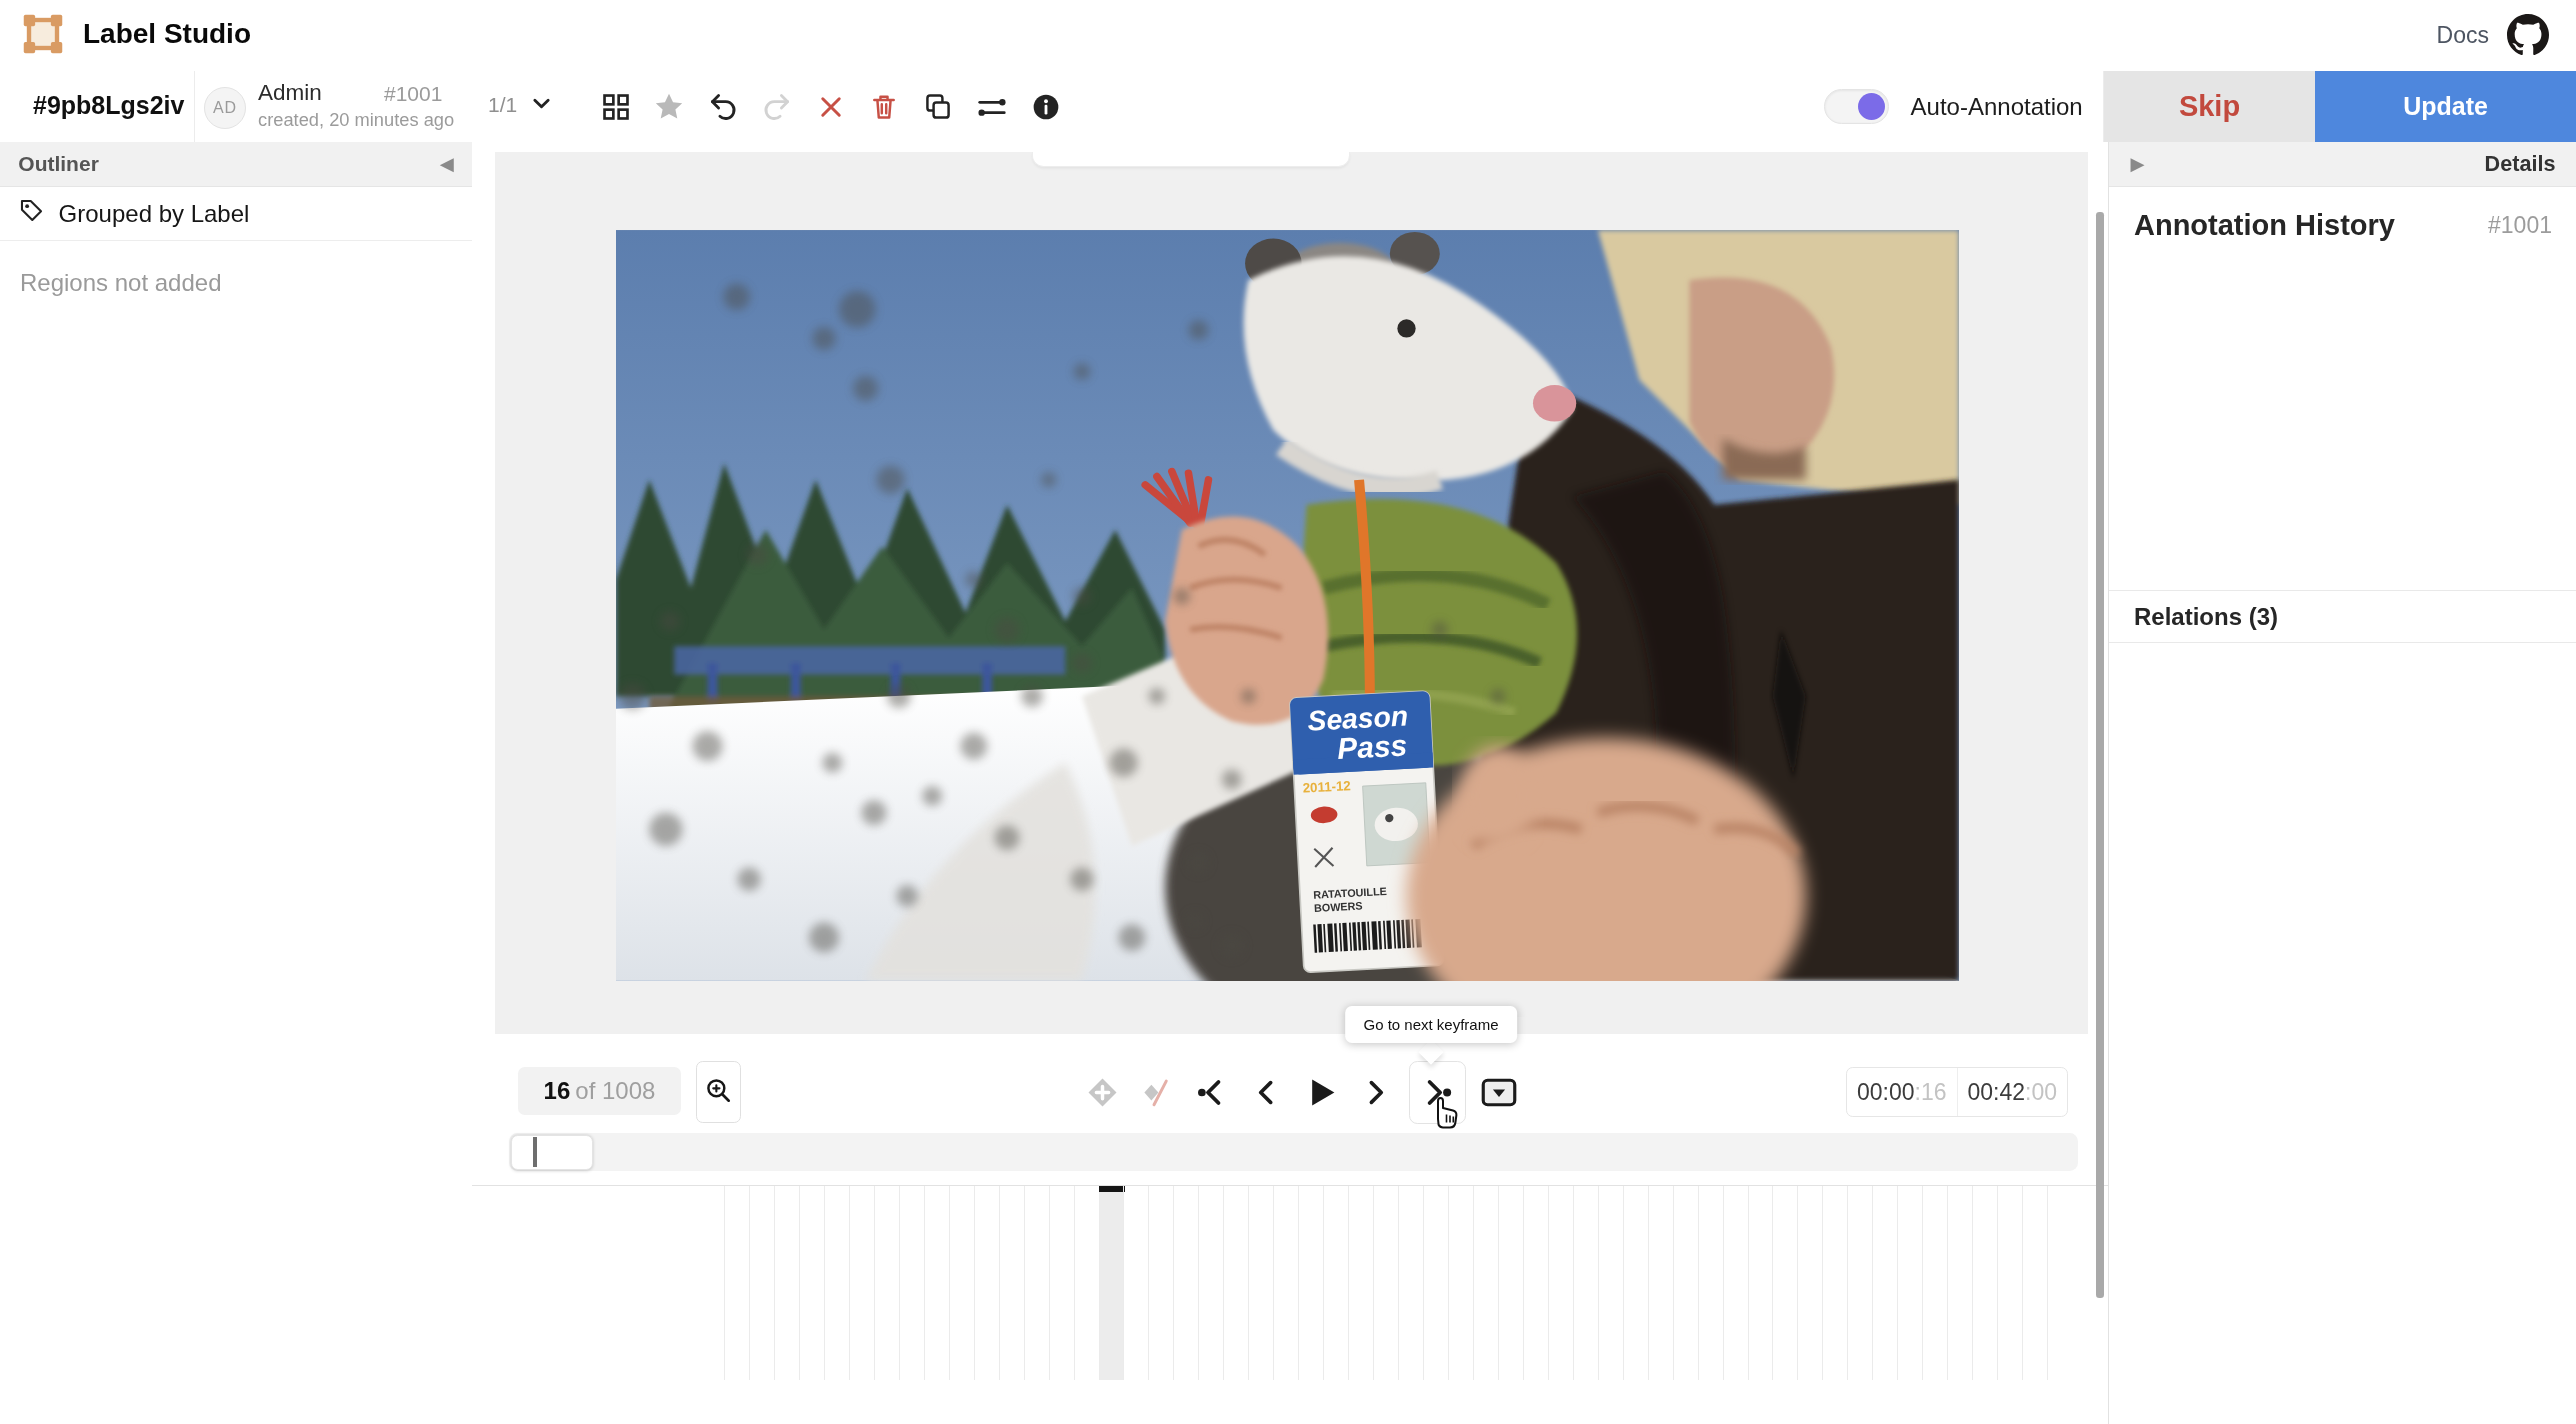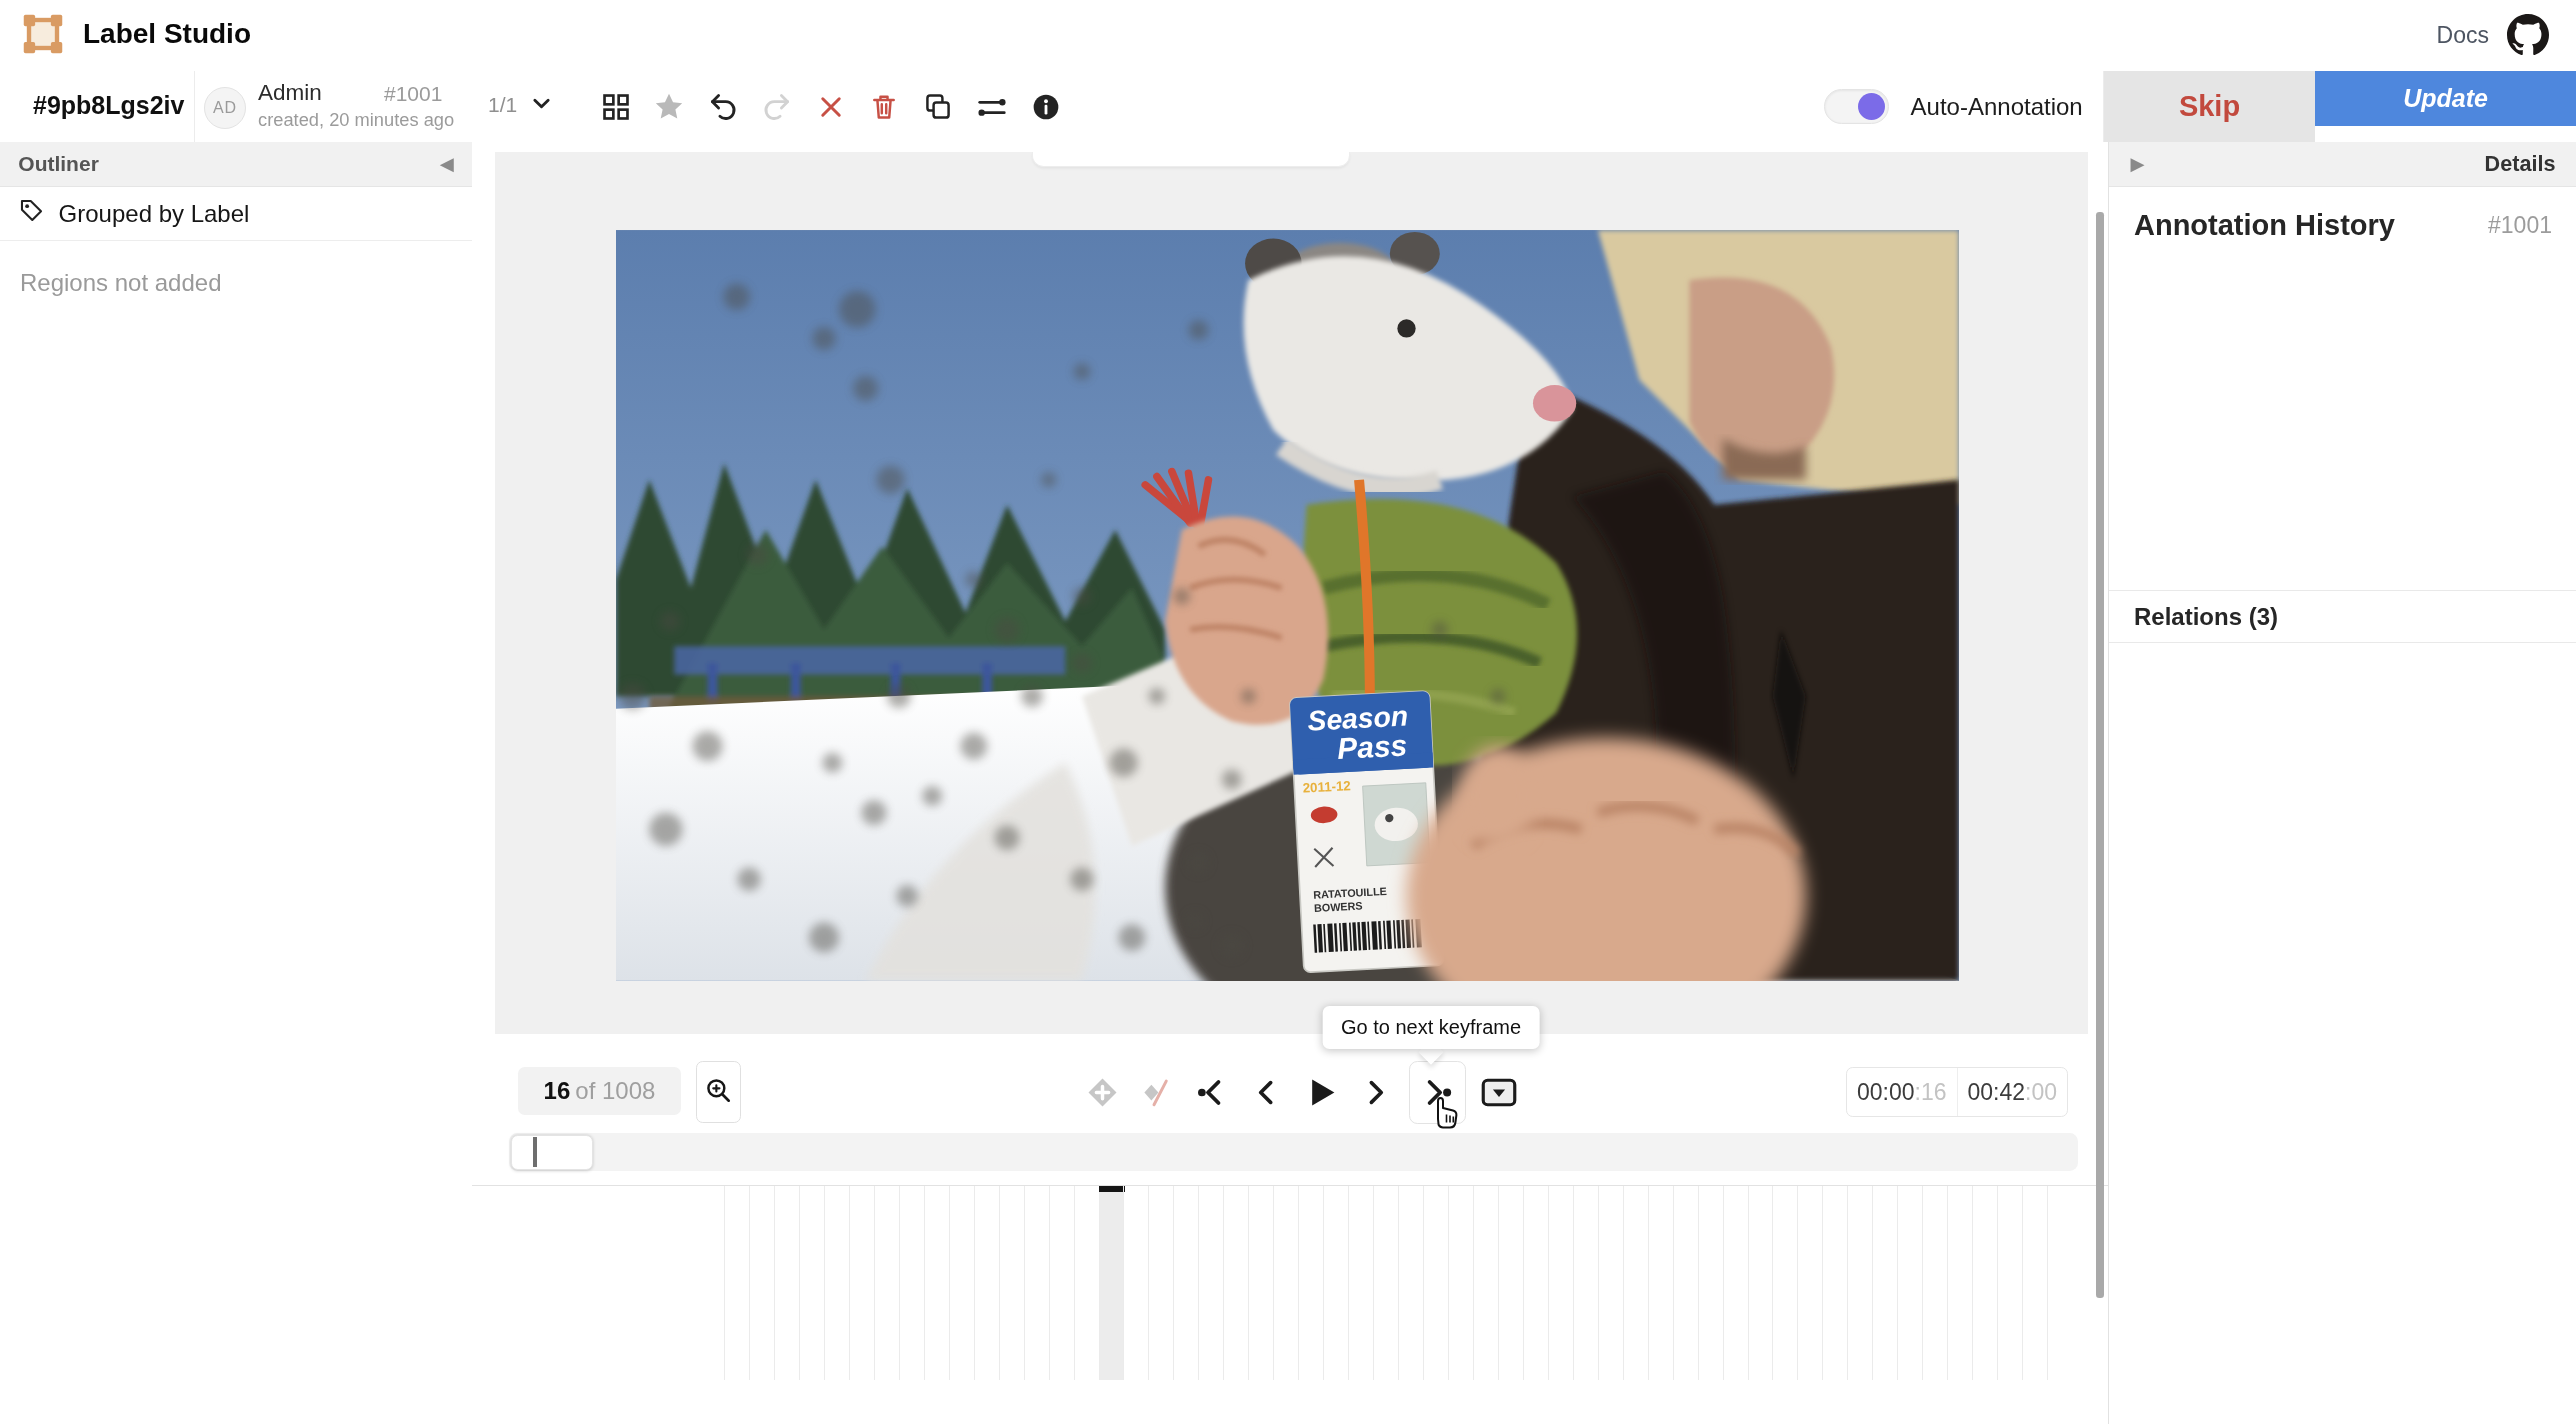--- a/index.html
+++ b/index.html
@@ -31,22 +31,22 @@
   .ti{width:53px;height:53px;display:flex;align-items:center;justify-content:center;color:#232323;}
   .ti.muted{color:#b9b9b9}.ti.disabled{color:#d2d2d2}.ti.danger{color:#c75045}
   .auto-ann{position:absolute;left:1824px;top:18.3px;display:flex;align-items:center;gap:21.6px;}
   .switch{width:63px;height:33px;border-radius:18.3px;background:#f4f4f4;border:0.8px solid #e4e4e4;
           position:relative;box-shadow:inset 0 0.8px 2.5px rgba(0,0,0,.08);}
   .knob{position:absolute;left:33px;top:2.5px;width:27px;height:27px;border-radius:50%;background:#7b6be8;}
   .auto-label{font-size:24px;color:#1d1d1d;}
   .skip-btn{position:absolute;left:2103px;top:0;width:211px;height:71px;background:#e5e5e5;
             border-left:0.8px solid #ececec;display:flex;align-items:center;justify-content:center;
             font-size:29px;font-weight:700;color:#c2493d;}
-  .update-btn{position:absolute;left:2315px;top:0;width:261px;height:55px;background:#4e87dd;
-              display:flex;align-items:center;justify-content:center;font-size:25px;font-weight:700;color:#fff;font-style:italic;}
+  .update-btn{position:absolute;left:2315px;top:0;width:261px;height:71px;background:#4e87dd;
+              display:flex;align-items:center;justify-content:center;font-size:25px;font-weight:700;color:#fff;}
 
   
   .left-sb{position:absolute;left:0;top:142px;width:472px;height:1282px;background:#fff;
            border-right:0.8px solid #e2e2e2;}
   .sb-strip{height:44px;background:#f1f1f1;border-bottom:0.8px solid #e5e5e5;display:flex;
             align-items:center;justify-content:space-between;padding:0 18.3px;}
   .sb-strip .t{font-size:21px;font-weight:700;color:#555;}
   .tri{color:#8a8a8a;font-size:18.3px;}
   .group-row{height:53px;display:flex;align-items:center;gap:13.3px;padding:0 18.3px;
              border-bottom:0.8px solid #ededed;font-size:24px;color:#161616;}
@@ -88,21 +88,21 @@
             display:flex;align-items:center;justify-content:center;box-sizing:border-box;}
   .times{position:absolute;left:1374px;top:925px;width:220px;height:48px;border:0.8px solid #e6e6e6;
          border-radius:6.7px;display:flex;background:#fff;}
   .tcell{flex:1;display:flex;align-items:center;justify-content:center;font-size:23px;}
   .tcell+.tcell{border-left:0.8px solid #eee;}
   .tmain{color:#3c3c3c;}
   .tsub{color:#c3c3c3;}
 
   
   .tooltip{position:absolute;left:959px;top:864px;transform:translateX(-50%);background:#fff;
-           border-radius:6.7px;box-shadow:0 1.7px 8.3px rgba(0,0,0,.22);padding:10px 18.3px;font-size:20px;
+           border-radius:6.7px;box-shadow:0 1.7px 8.3px rgba(0,0,0,.22);padding:10px 18.3px;font-size:15px;
            color:#111;white-space:nowrap;z-index:20;}
   .tooltip-caret{position:absolute;left:959px;top:901px;width:18.3px;height:18.3px;background:#fff;
                  transform:translateX(-50%) rotate(45deg);box-shadow:2.5px 2.5px 5px rgba(0,0,0,.12);z-index:19;}
   .cursor{position:absolute;left:952px;top:950px;z-index:30;}
 
   
   .minimap{position:absolute;left:37px;top:991px;width:1569px;height:38px;background:#f3f3f3;border-radius:8.3px;}
   .mm-handle{position:absolute;left:1.7px;top:1.7px;width:82px;height:35px;background:#fff;border-radius:6.7px;
              border:0.8px solid #e4e4e4;box-shadow:0 0.8px 3.3px rgba(0,0,0,.18);box-sizing:border-box;}
   .mm-line{position:absolute;left:21.6px;top:1.7px;width:3.3px;height:30px;background:#6e6e6e;}

